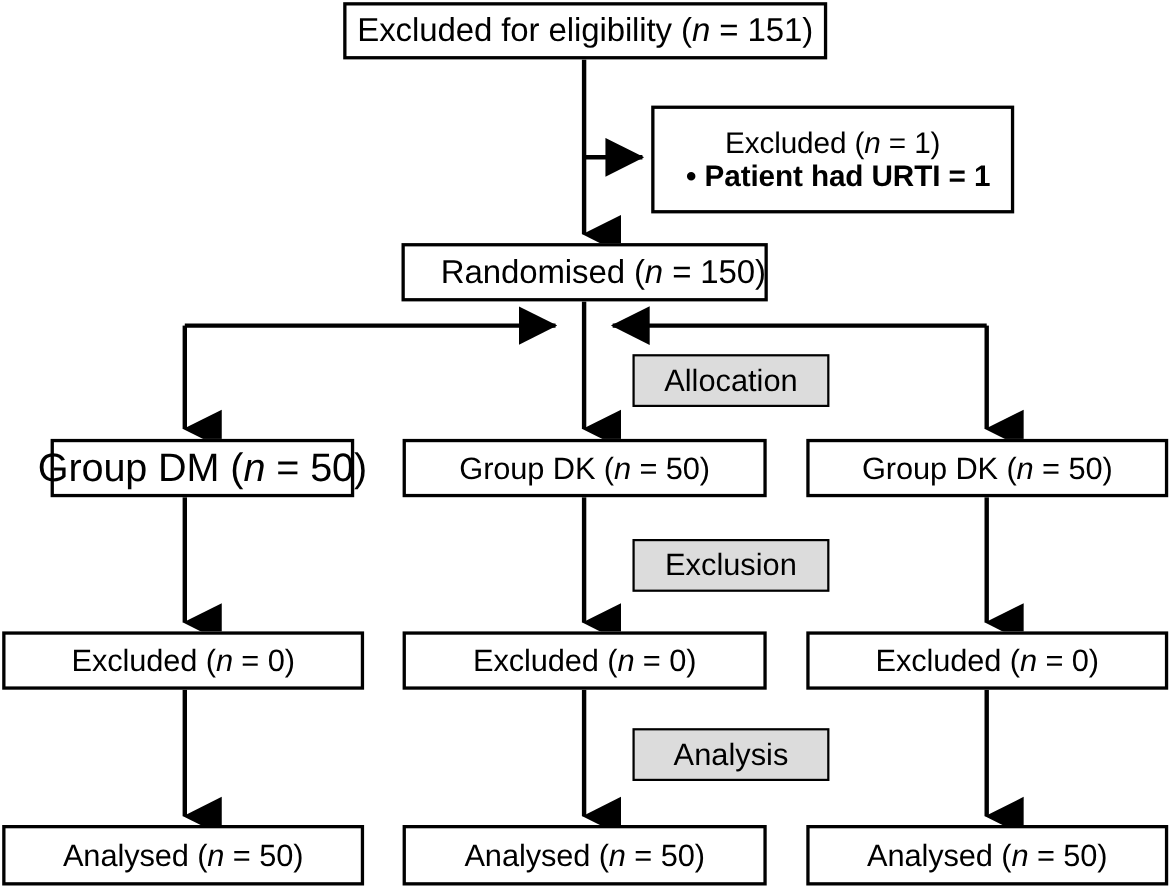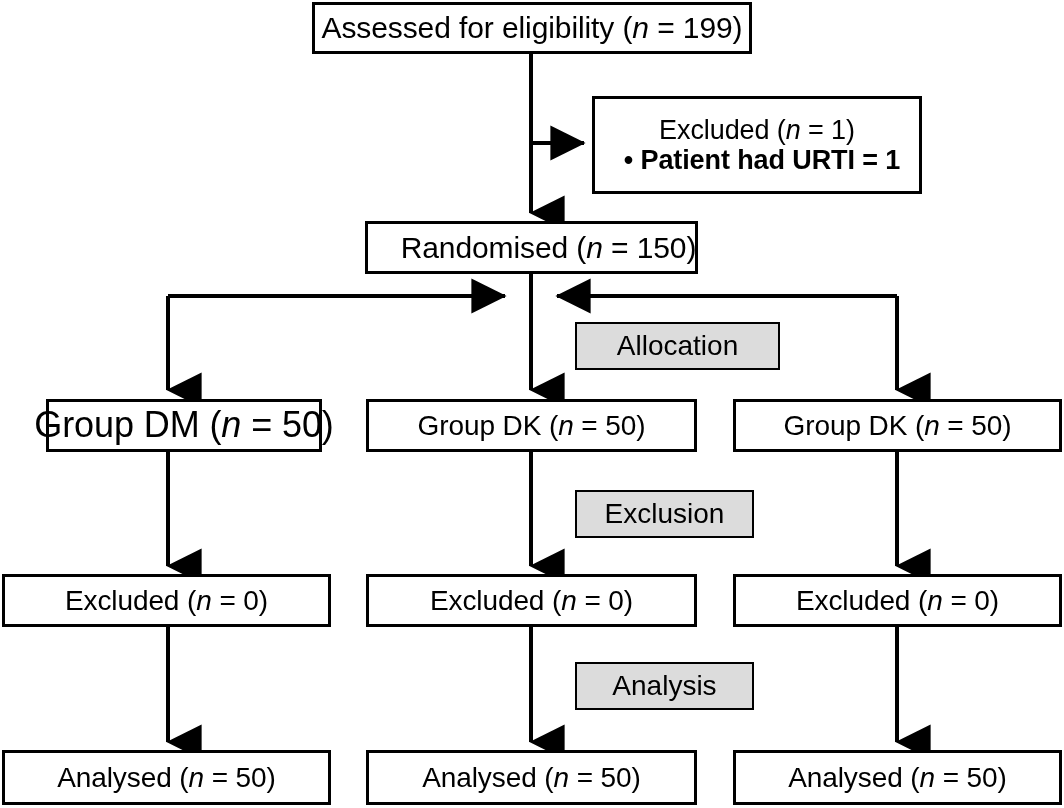--- a/index.html
+++ b/index.html
@@ -82,21 +82,21 @@
   #n-gdk2      { left: 733px; top: 399px; width: 329px; height: 53px;  font-size: 28px; }
 
   #n-exc0a     { left: 2px;   top: 574px; width: 329px; height: 53px;  font-size: 28px; }
   #n-exc0b     { left: 366px; top: 574px; width: 331px; height: 53px;  font-size: 28px; }
   #n-exc0c     { left: 733px; top: 574px; width: 329px; height: 53px;  font-size: 28px; }
 
   #n-ana       { left: 2px;   top: 750px; width: 329px; height: 55px;  font-size: 28px; }
   #n-anb       { left: 366px; top: 750px; width: 331px; height: 55px;  font-size: 28px; }
   #n-anc       { left: 733px; top: 750px; width: 329px; height: 55px;  font-size: 28px; }
 
-  #s-alloc     { left: 575px; top: 322px; width: 205px; height: 48px; font-size: 28px; }
+  #s-alloc     { left: 575px; top: 322px; width: 179px; height: 48px; font-size: 28px; }
   #s-excl      { left: 575px; top: 490px; width: 179px; height: 48px; font-size: 28px; }
   #s-anal      { left: 575px; top: 662px; width: 179px; height: 48px; font-size: 28px; }
 </style>
 </head>
 <body>
 
 <div id="diagram">
 
   <svg id="connectors" viewBox="0 0 1064 808" width="1064" height="808" aria-hidden="true">
     <defs>
@@ -124,21 +124,21 @@
     <line x1="168" y1="452" x2="168" y2="566" stroke="#000000" stroke-width="4" marker-end="url(#ahDown)"></line>
     <line x1="531" y1="452" x2="531" y2="566" stroke="#000000" stroke-width="4" marker-end="url(#ahDown)"></line>
     <line x1="897" y1="452" x2="897" y2="566" stroke="#000000" stroke-width="4" marker-end="url(#ahDown)"></line>
 
     <line x1="168" y1="627" x2="168" y2="742" stroke="#000000" stroke-width="4" marker-end="url(#ahDown)"></line>
     <line x1="531" y1="627" x2="531" y2="742" stroke="#000000" stroke-width="4" marker-end="url(#ahDown)"></line>
     <line x1="897" y1="627" x2="897" y2="742" stroke="#000000" stroke-width="4" marker-end="url(#ahDown)"></line>
   </svg>
 
   <div class="node" id="n-assessed">
-    <span class="line"><span>Assessed for eligibility (</span><span class="ital">n</span><span> = 199)</span></span>
+    <span class="line"><span>Excluded for eligibility (</span><span class="ital">n</span><span> = 151)</span></span>
   </div>
 
   <div class="node two-line" id="n-excluded">
     <span class="line center"><span>Excluded (</span><span class="ital">n</span><span> = 1)</span></span>
     <span class="line left">• Patient had URTI = 1</span>
   </div>
 
   <div class="node" id="n-random">
     <span class="line"><span>Randomised (</span><span class="ital">n</span><span> = 150)</span></span>
   </div>

